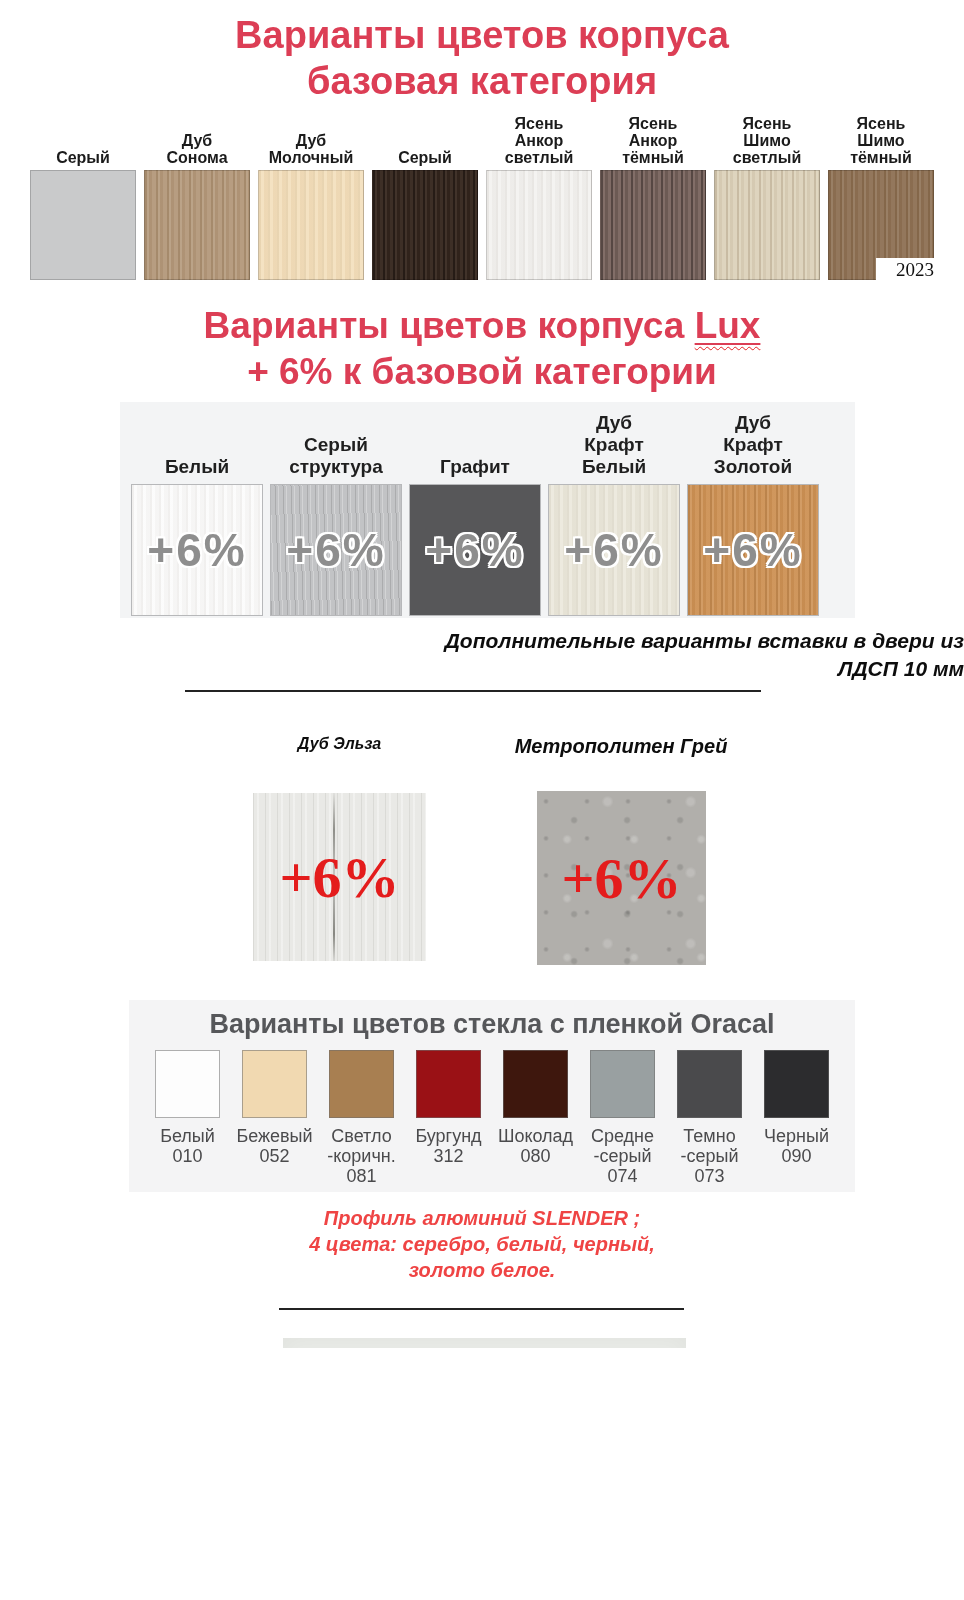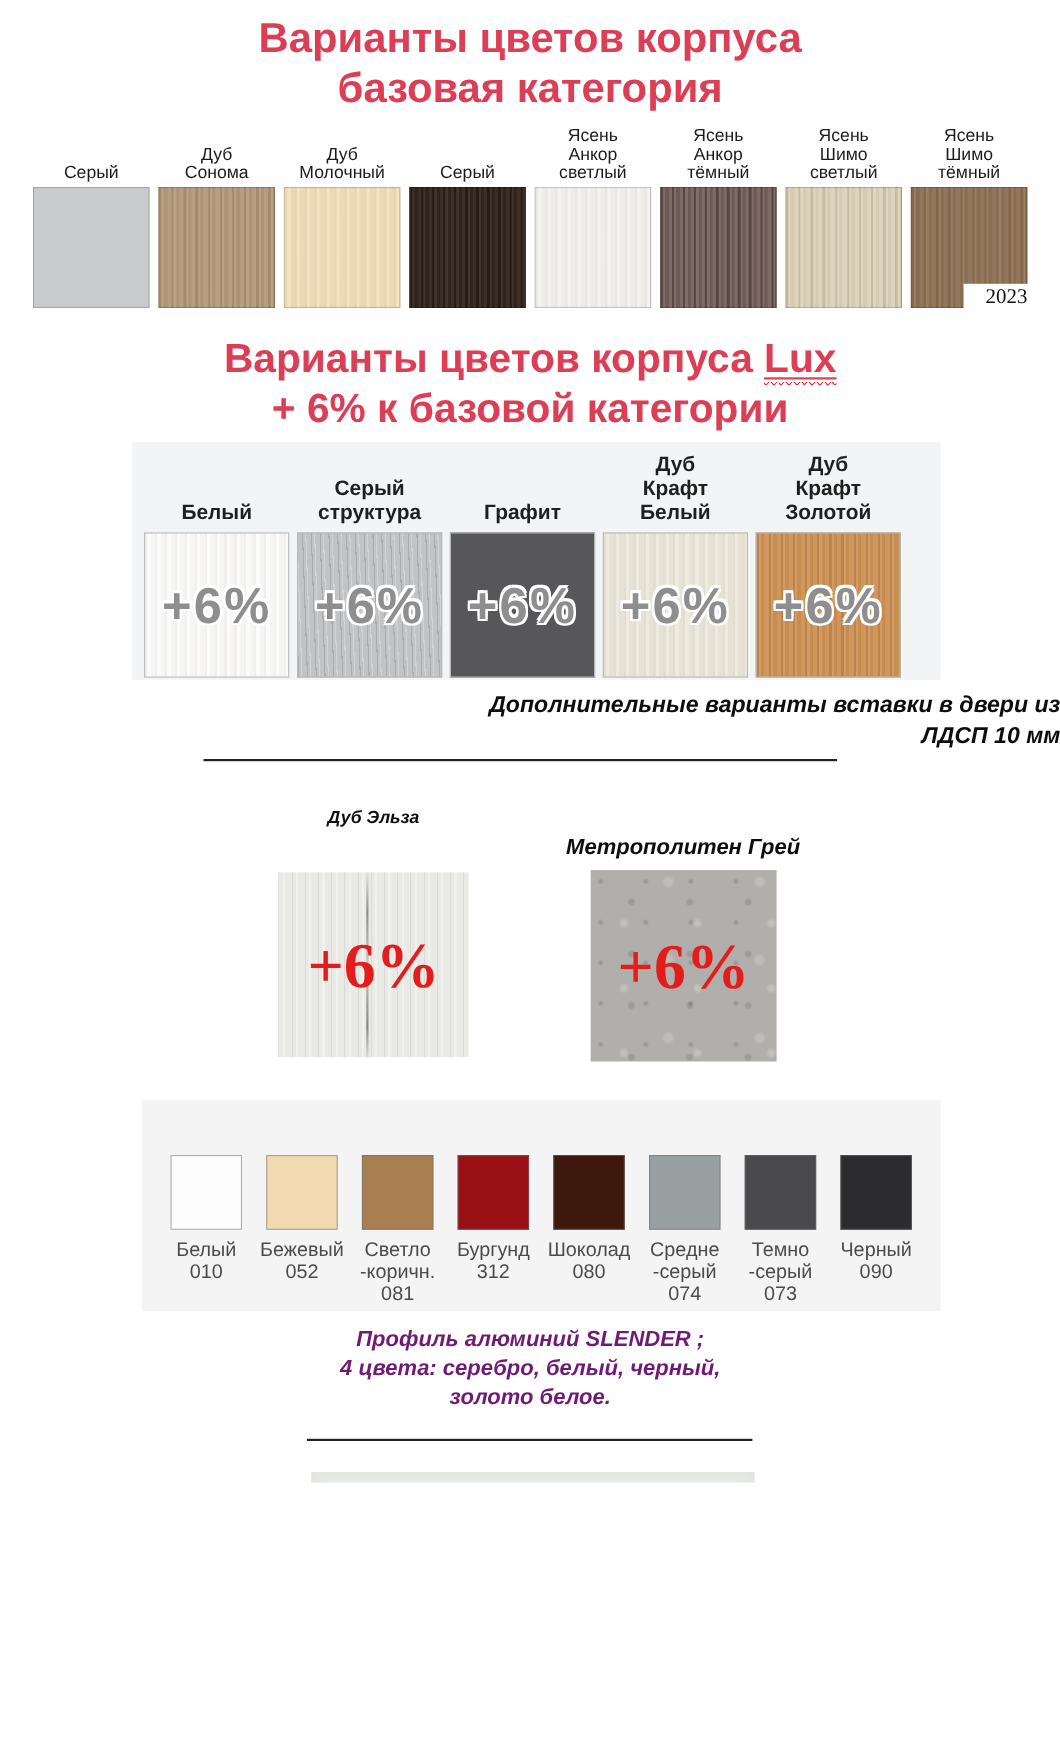--- a/index.html
+++ b/index.html
@@ -10,21 +10,21 @@
   .h1{position:absolute;top:12px;left:0;width:100%;text-align:center;
       font-size:38px;line-height:46px;font-weight:700;white-space:pre-line;}
   .h2{position:absolute;top:303px;left:0;width:100%;text-align:center;
       font-size:37px;line-height:46px;font-weight:700;}
   .lux-u{text-decoration:underline solid currentColor 2px;text-underline-offset:5px;}
   .lux-w{text-decoration:underline wavy #e32424 1px;text-underline-offset:8px;}
 
   
   .base-labels{position:absolute;top:108px;left:30px;display:flex;gap:8px;}
   .base-labels .cell{width:106px;height:58px;display:flex;flex-direction:column;justify-content:flex-end;
-      align-items:center;text-align:center;font-size:16px;line-height:17px;font-weight:400;
+      align-items:center;text-align:center;font-size:16px;line-height:17px;font-weight:700;
       color:#1b1b1b;white-space:pre-line;}
   .base-swatches{position:absolute;top:170px;left:30px;display:flex;gap:8px;}
   .base-swatches .sw{width:106px;height:110px;box-sizing:border-box;border:1px solid rgba(0,0,0,.18);}
 
   .grain{background-image:repeating-linear-gradient(90deg,rgba(80,50,20,.14) 0 2px,
       rgba(255,255,255,.10) 2px 4px,rgba(80,50,20,.05) 4px 7px,rgba(255,255,255,.05) 7px 11px);}
   .grain-dark{background-image:repeating-linear-gradient(90deg,rgba(0,0,0,.30) 0 2px,
       rgba(255,255,255,.05) 2px 4px,rgba(0,0,0,.12) 4px 7px,rgba(255,255,255,.03) 7px 10px);}
   .grain-faint{background-image:repeating-linear-gradient(90deg,rgba(120,105,90,.08) 0 2px,
       rgba(255,255,255,.14) 2px 5px,rgba(120,105,90,.04) 5px 9px);}
@@ -48,21 +48,21 @@
       text-shadow:-2px -2px 0 #fff,2px -2px 0 #fff,-2px 2px 0 #fff,2px 2px 0 #fff,
       0 -2px 0 #fff,0 2px 0 #fff,-2px 0 0 #fff,2px 0 0 #fff;}
 
   
   .insert-head{position:absolute;top:627px;left:0;width:100%;text-align:right;font-size:21px;
       line-height:28px;font-weight:700;font-style:italic;color:#0d0d0d;white-space:pre-line;}
   .hr1{position:absolute;left:185px;top:690px;width:576px;border-top:2px solid #232323;}
   .insert-label-1{position:absolute;left:253px;top:735px;width:173px;text-align:center;
       font-size:16px;font-weight:700;font-style:italic;color:#0d0d0d;}
   .insert-label-2{position:absolute;left:501px;top:735px;width:240px;text-align:center;
-      font-size:20px;font-weight:700;font-style:italic;color:#0d0d0d;margin-top:24px;}
+      font-size:20px;font-weight:700;font-style:italic;color:#0d0d0d;}
   .insert-sw{position:absolute;display:flex;align-items:center;justify-content:center;}
   .insert-sw.elsa{left:253px;top:793px;width:173px;height:168px;}
   .insert-sw.metro{left:537px;top:791px;width:169px;height:174px;}
   .elsa{position:relative;background-image:repeating-linear-gradient(90deg,rgba(150,150,142,.18) 0 1px,
       rgba(255,255,255,0) 1px 4px,rgba(255,255,255,.35) 4px 6px,rgba(255,255,255,0) 6px 12px);}
   .elsa::after{content:"";position:absolute;left:46%;top:0;width:2px;height:100%;
       background:linear-gradient(to bottom,rgba(70,70,62,.05),rgba(70,70,62,.55) 22%,
       rgba(70,70,62,.2) 50%,rgba(70,70,62,.6) 84%,rgba(70,70,62,.1));}
   .metro{background-image:
       radial-gradient(circle at 22% 28%,rgba(0,0,0,.14) 1px,rgba(0,0,0,0) 3px),
@@ -78,21 +78,21 @@
       font-size:27px;font-weight:700;}
   .oracal-swatches{position:absolute;top:50px;left:0;width:100%;display:flex;
       justify-content:center;gap:22px;}
   .oracal-swatches .sw{width:65px;height:68px;box-sizing:border-box;border:1px solid rgba(110,110,110,.55);}
   .oracal-labels{position:absolute;top:126px;left:0;width:100%;display:flex;justify-content:center;}
   .oracal-labels .cell{width:87px;text-align:center;font-size:18px;line-height:20px;
       color:#4b4b4d;white-space:pre-line;}
 
   
   .profile-head{position:absolute;top:1205px;left:0;width:100%;text-align:center;font-size:20px;
-      line-height:26px;font-weight:700;font-style:italic;color:#701a75;white-space:pre-line;}
+      line-height:26px;font-weight:700;font-style:italic;color:#ef4444;white-space:pre-line;}
   .hr2{position:absolute;left:279px;top:1308px;width:405px;border-top:2px solid #232323;}
   .photo{position:absolute;left:283px;top:1338px;width:403px;height:209px;
       box-shadow:inset 0 0 24px rgba(0,0,0,.04);}
   .profile{position:absolute;top:8px;width:120px;height:178px;}
   .profile.p0{left:12px;} .profile.p1{left:142px;} .profile.p2{left:272px;}
   .profile svg{width:120px;height:160px;display:block;}
   .plabel{position:absolute;bottom:4px;left:-10px;width:140px;text-align:center;
       font-size:9px;font-weight:700;color:#3a3a3a;letter-spacing:.4px;}
   .caret{position:absolute;left:687px;top:1546px;width:3px;height:14px;}
 </style>
@@ -183,20 +183,21 @@
   <div class="insert-label-2">Метрополитен Грей</div>
 
   <div class="insert-sw elsa" style="background-color: rgb(233, 233, 230);">
     <span class="plus-red" style="color: rgb(228, 28, 28);">+6%</span>
   </div>
   <div class="insert-sw metro" style="background-color: rgb(177, 175, 171);">
     <span class="plus-red" style="color: rgb(228, 28, 28);">+6%</span>
   </div>
 
   <div class="oracal-panel">
+    <div class="oracal-title" style="color: rgb(86, 87, 90);">Варианты цветов стекла с пленкой Oracal</div>
     <div class="oracal-swatches">
       <div class="sw" style="background-color: rgb(253, 253, 253);"></div>
       <div class="sw" style="background-color: rgb(241, 217, 177);"></div>
       <div class="sw" style="background-color: rgb(168, 127, 81);"></div>
       <div class="sw" style="background-color: rgb(154, 17, 21);"></div>
       <div class="sw" style="background-color: rgb(62, 23, 13);"></div>
       <div class="sw" style="background-color: rgb(153, 160, 161);"></div>
       <div class="sw" style="background-color: rgb(74, 74, 76);"></div>
       <div class="sw" style="background-color: rgb(44, 44, 46);"></div>
     </div>

